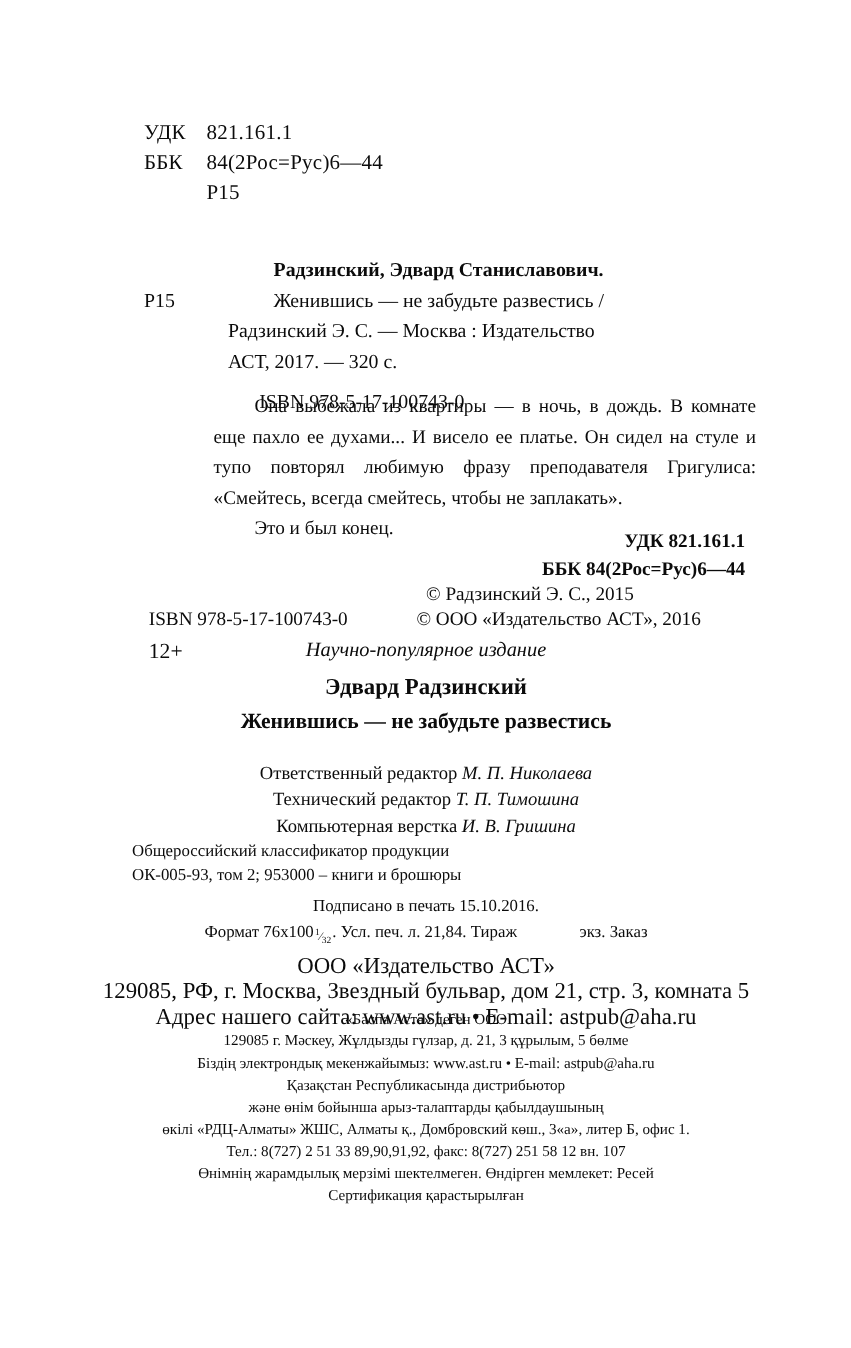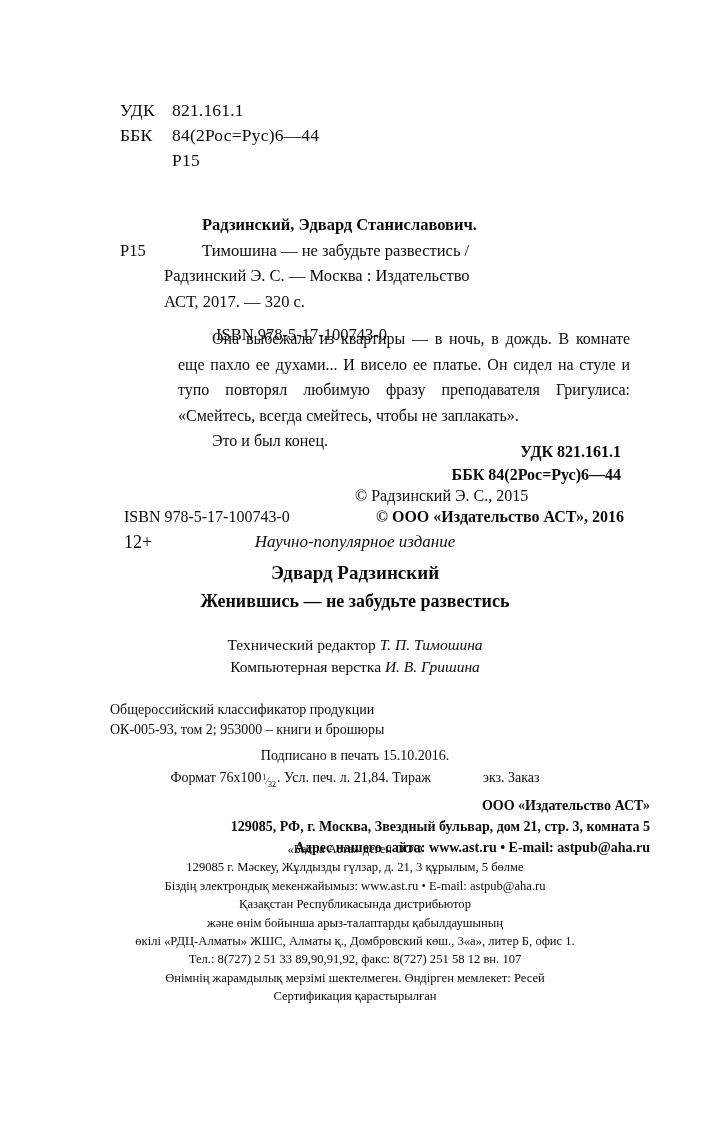--- a/index.html
+++ b/index.html
@@ -52,21 +52,21 @@
     line-height: 25.5px;
   }
   .biblio .sidecode {
     position: absolute;
     left: 0;
     top: 25.5px;
     width: 58px;
     font-size: 16.5px;
   }
   .biblio .body {
-    margin-left: 44px;
+    margin-left: 70px;
     width: 452px;
     text-align: justify;
     text-align-last: left;
   }
   .biblio .hang { text-indent: 38px; }
   .biblio .isbn-line {
     margin-left: 58px;
     text-indent: 38px;
     margin-top: 8px;
     font-size: 16.5px;
@@ -106,25 +106,24 @@
   }
   .copy-isbn {
     position: absolute;
     left: 124px;
     top: 505px;
     font-size: 16px;
     line-height: 23px;
   }
   .copy-second {
     position: absolute;
-    left: 376px;
+    left: 347px;
     top: 505px;
     font-size: 16px;
     line-height: 23px;
-    font-weight: bold;
   }
 
   
   .age-rating {
     position: absolute;
     left: 124px;
     top: 532px;
     font-size: 18px;
   }
 
@@ -196,24 +195,23 @@
   }
   .printinfo .frac .slash-wrap { white-space: nowrap; }
   .printinfo .gap { display: inline-block; width: 52px; }
 
   
   .pub-ru {
     position: absolute;
     left: 60px;
     top: 795px;
     width: 590px;
-    text-align: right;
-    font-size: 14px;
+    text-align: center;
+    font-size: 19px;
     line-height: 21px;
-    font-weight: bold;
   }
 
   
   .pub-kz {
     position: absolute;
     left: 40px;
     top: 840px;
     width: 630px;
     text-align: center;
     font-size: 12.6px;
@@ -234,21 +232,21 @@
     </div>
     <div class="row">
       <span class="lbl"></span><span>Р15</span>
     </div>
   </div>
 
   <div class="biblio">
     <div class="sidecode">Р15</div>
     <div class="body">
       <div class="row hang b">Радзинский, Эдвард Станиславович.</div>
-      <div class="hang">Тимошина — не забудьте развестись /</div>
+      <div class="hang">Женившись — не забудьте развестись /</div>
       <div>Радзинский Э. С. — Москва : Издательство</div>
       <div>АСТ, 2017. — 320 с.</div>
     </div>
     <div class="isbn-line">ISBN 978-5-17-100743-0</div>
   </div>
 
   <div class="annotation">
     <p>Она выбежала из квартиры — в ночь, в дождь. В комнате еще пахло ее духами... И висело ее платье. Он сидел на стуле и тупо повторял любимую фразу преподавателя Григулиса: «Смейтесь, всегда смейтесь, чтобы не заплакать».</p>
     <p>Это и был конец.</p>
   </div>
@@ -264,20 +262,24 @@
 
   <div class="age-rating">12+</div>
 
   <div class="imprint">
     <div class="kind">Научно-популярное издание</div>
     <div class="author">Эдвард Радзинский</div>
     <div class="title">Женившись — не забудьте развестись</div>
   </div>
 
   <div class="credits">
+    <div class="row">
+      <span>Ответственный редактор</span>
+      <span class="name">М. П. Николаева</span>
+    </div>
     <div class="row">
       <span>Технический редактор</span>
       <span class="name">Т. П. Тимошина</span>
     </div>
     <div class="row">
       <span>Компьютерная верстка</span>
       <span class="name">И. В. Гришина</span>
     </div>
   </div>
 

